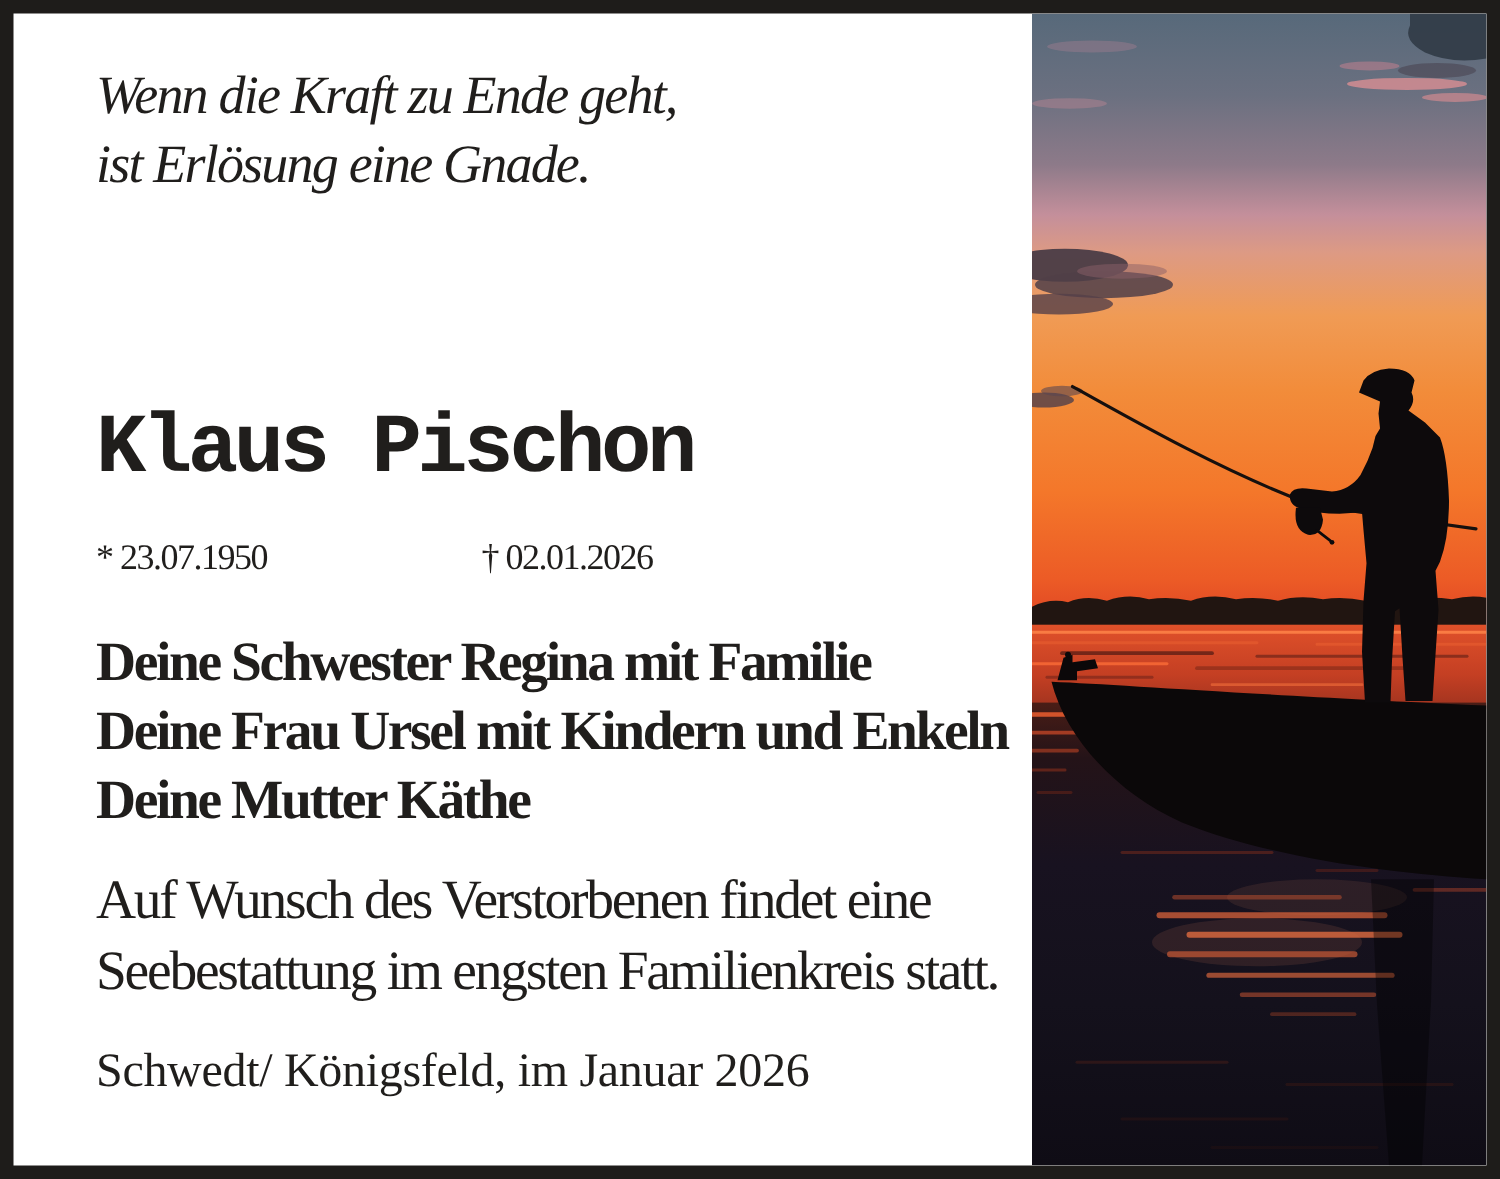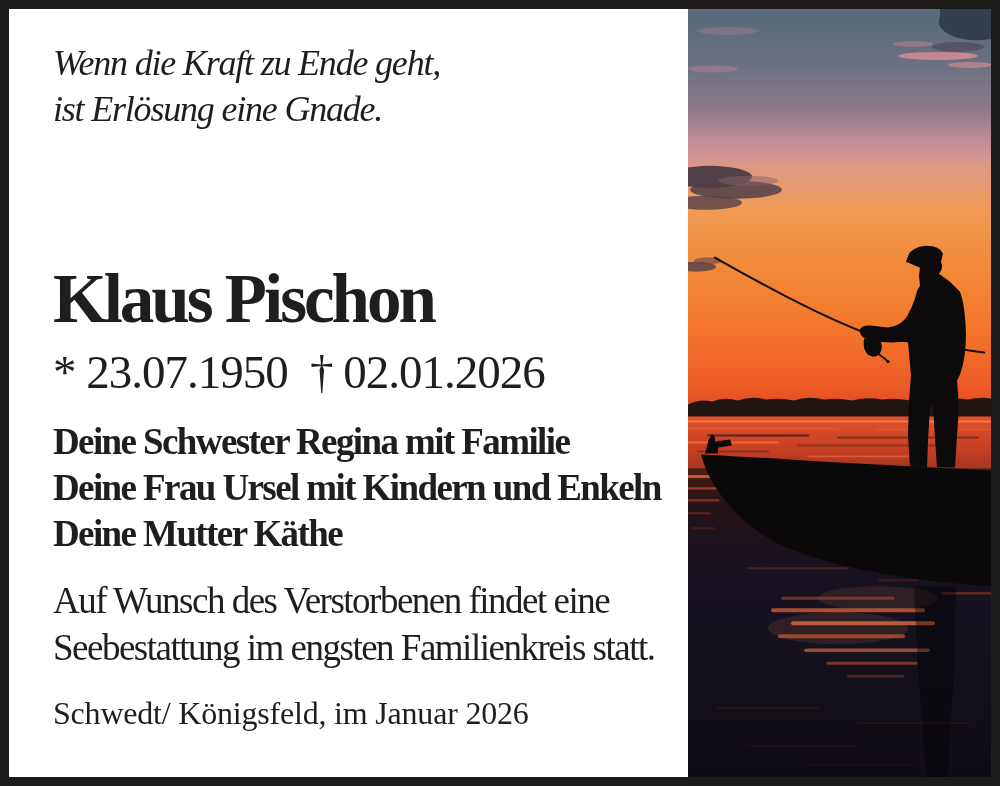--- a/index.html
+++ b/index.html
@@ -9,48 +9,49 @@
     position: relative;
     width: 1000px;
     height: 786px;
     box-sizing: border-box;
     border: 9px solid #1e1c1a;
     background: #ffffff;
     font-family: "Liberation Serif", "DejaVu Serif", serif;
     color: #201e1c;
   }
 
-  .tblock { position: absolute; left: 44px; white-space: nowrap; }
+  .tblock { position: absolute; left: 55px; white-space: nowrap; }
 
   .quote {
     top: 31px;
     font-style: italic;
     font-size: 36px;
     line-height: 46px;
     letter-spacing: -1.2px;
   }
 
   .intro {
     top: 144px;
     font-size: 38px;
     line-height: 49px;
     letter-spacing: -0.6px;
   }
 
   .name {
     top: 248px;
-    font-size: 69px;
+    font-size: 56px;
     font-weight: 700;
     line-height: 84px;
     letter-spacing: -3px;
+    font-family: Liberation Mono, monospace;
   }
 
   .dates {
     top: 342px;
-    font-size: 47px;
+    font-size: 24px;
     line-height: 42px;
     letter-spacing: -1px;
   }
   .dates .birth { display: inline-block; width: 257px; }
 
   .family {
     top: 410px;
     font-size: 37px;
     font-weight: 700;
     line-height: 46px;

